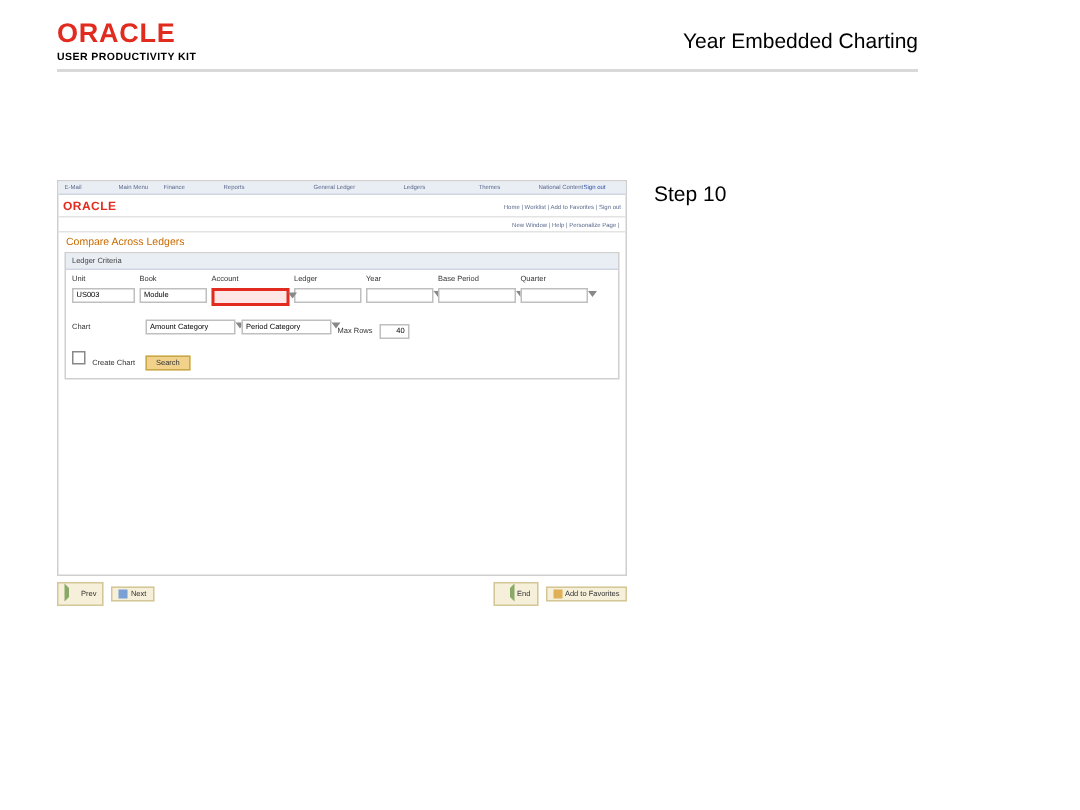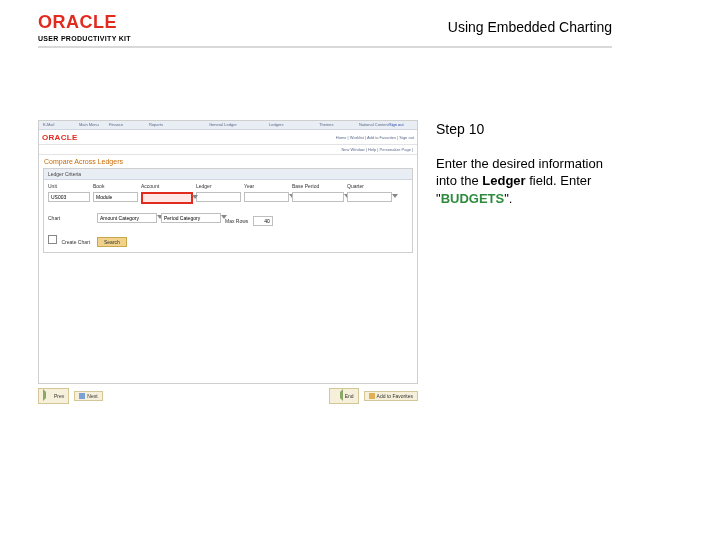--- a/index.html
+++ b/index.html
@@ -56,21 +56,21 @@
 </style>
 </head>
 <body>
 
 <div class="page">
   <div class="header">
     <span class="ora-logo">
       <span class="ora-word">ORACLE</span>
       <span class="ora-sub">USER PRODUCTIVITY KIT</span>
     </span>
-    <span class="header-right">Using Embedded Charting</span>
+    <span class="header-right">Year Embedded Charting</span>
   </div>
   <div class="divider"></div>
 
   <div class="content">
     <div class="shot">
       <div class="shot-border">
         <div class="shot-bar">
           <span class="nb1">E-Mail</span>
           <span class="nb2">Main Menu</span>
           <span class="nb3">Finance</span>
@@ -140,18 +140,15 @@
           </span>
         <span class="tbtn">
             <span class="ic ic-sq2"></span>
             <span>Add to Favorites</span>
           </span>
       </div>
     </div>
 
     <div class="instructions">
       <div class="step-h">Step 10</div>
-      <div>
-        <span>Enter the desired information into the </span><span class="bold">Ledger</span><span> field. Enter "</span><span class="green">BUDGETS</span><span>".</span>
-      </div>
     </div>
   </div>
 </div>
 
 </body></html>

